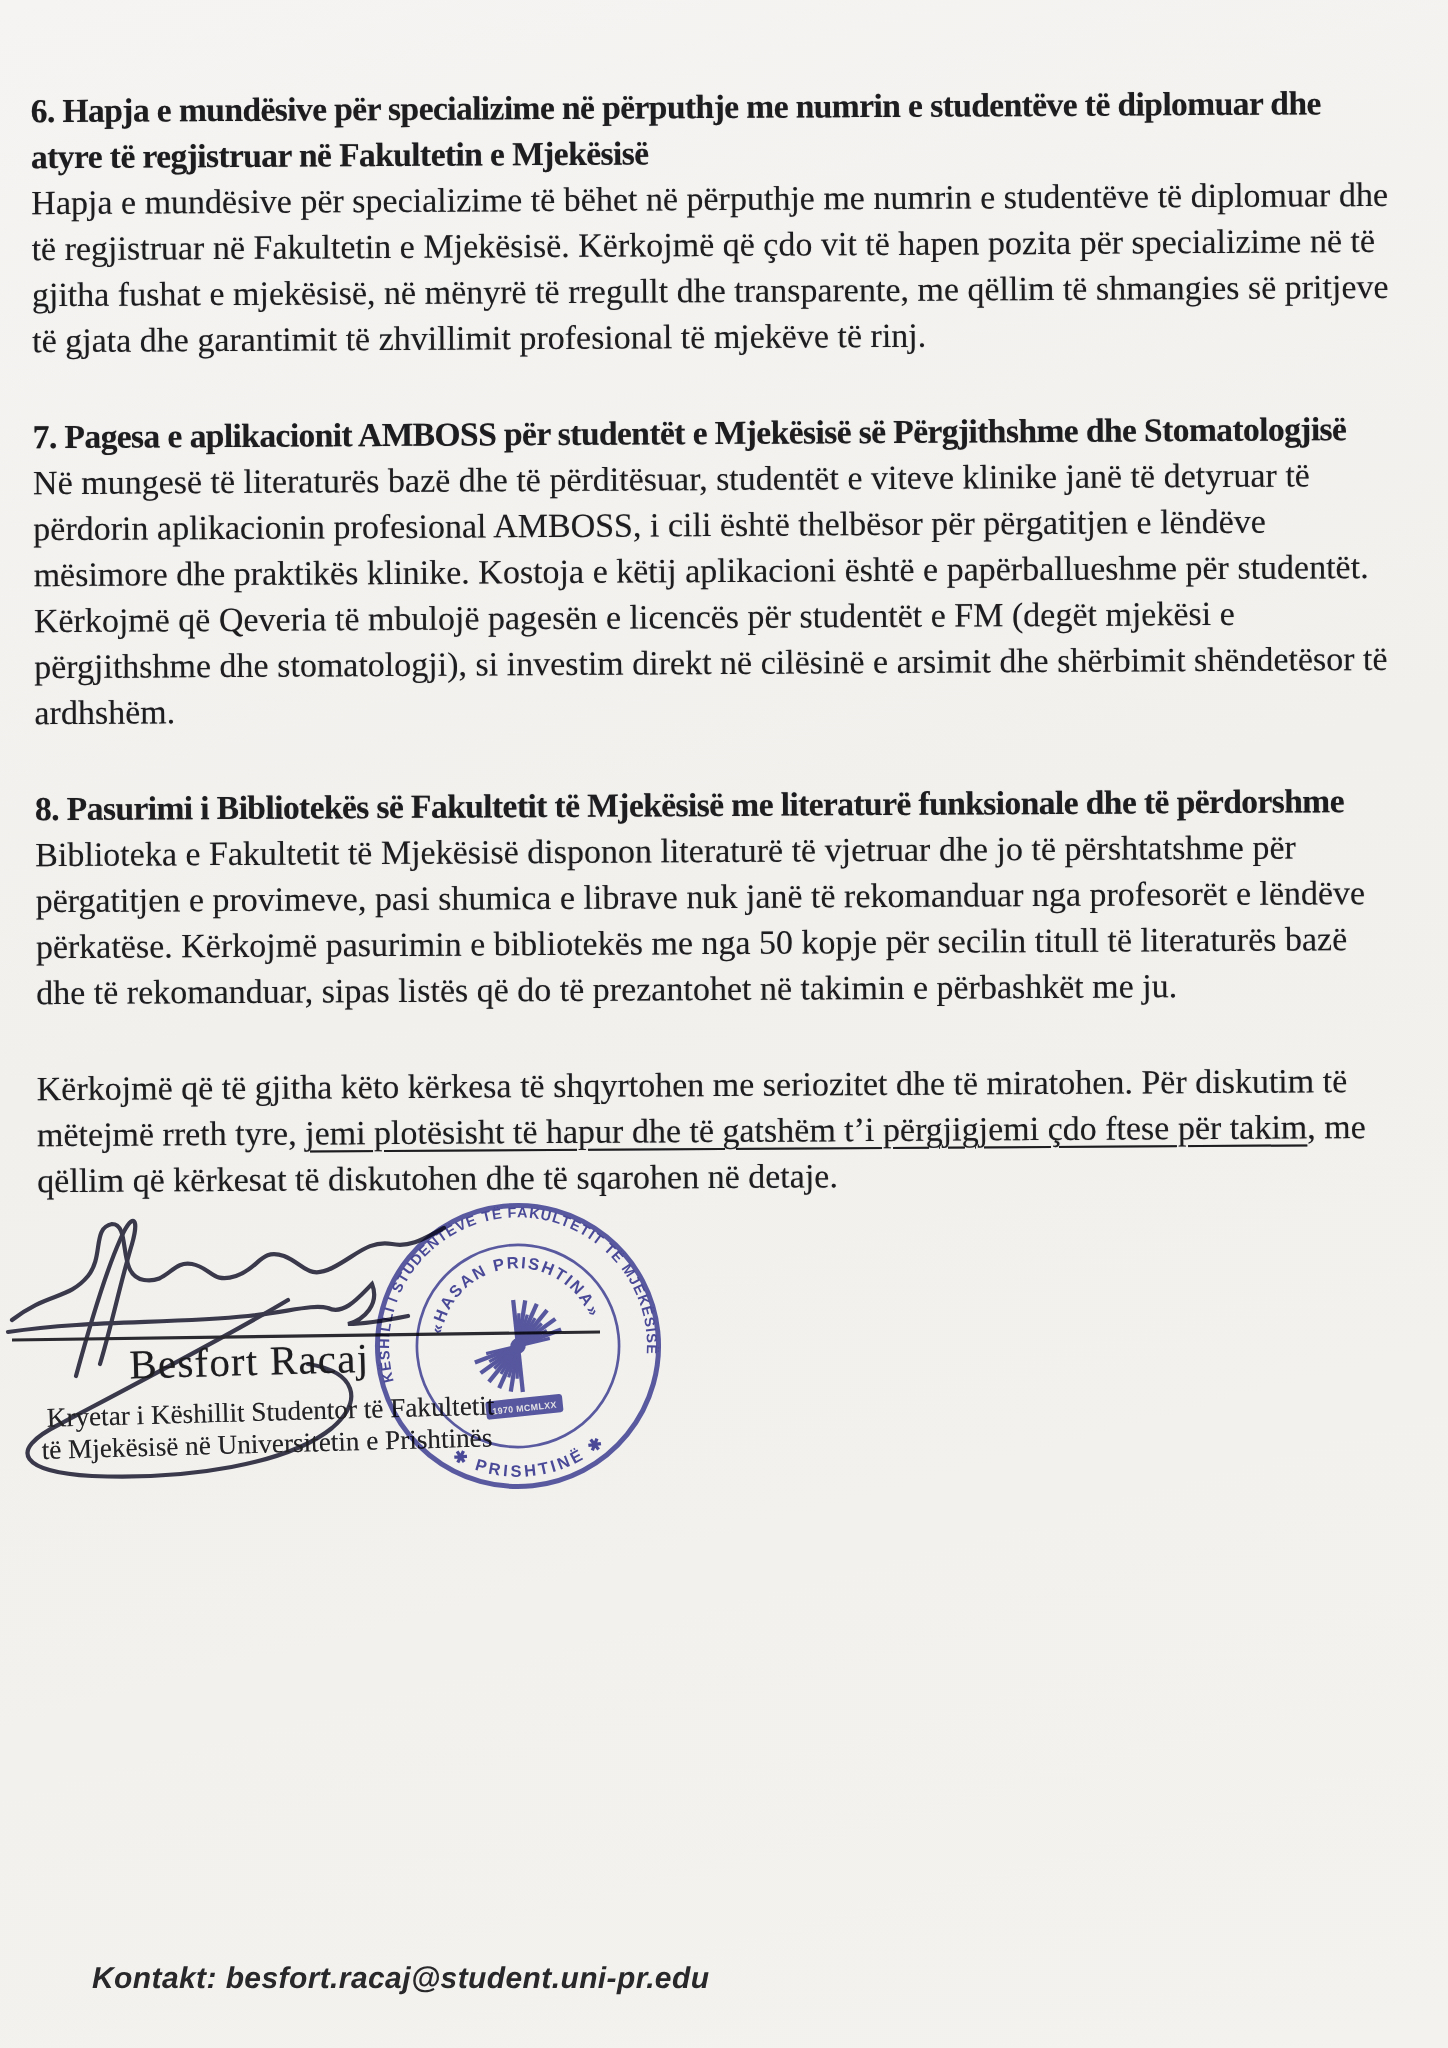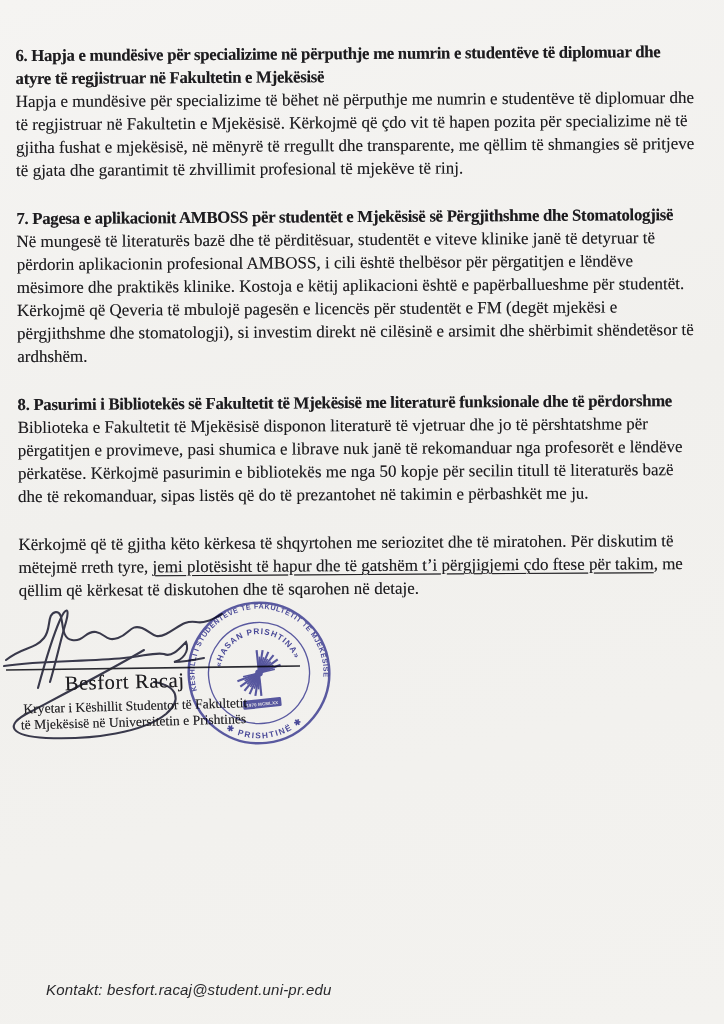--- a/index.html
+++ b/index.html
@@ -104,21 +104,21 @@
     font-weight:700;
     font-size:4.6px;
     letter-spacing:.2px;
     fill:#efeff4;
   }
   .contact{
     position:absolute;
     left:46px;top:981px;
     font-family:"Liberation Sans", sans-serif;
     font-style:italic;
-    font-weight:400;
+    font-weight:700;
     font-size:15px;
     letter-spacing:.2px;
     color:#28282b;
   }
 </style>
 </head>
 <body>
 
 <div class="page">
 

